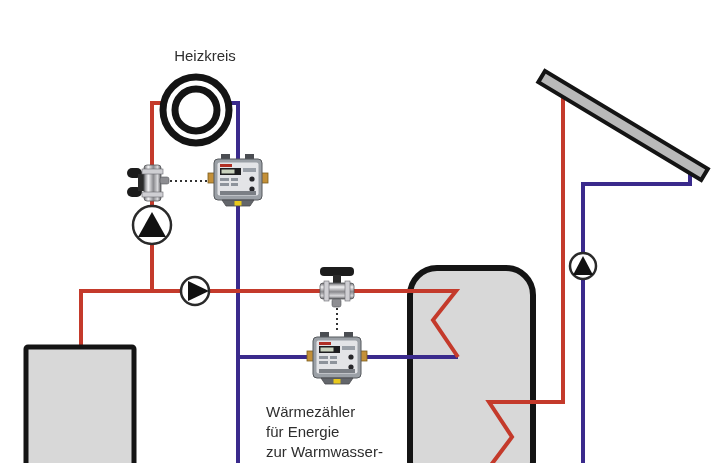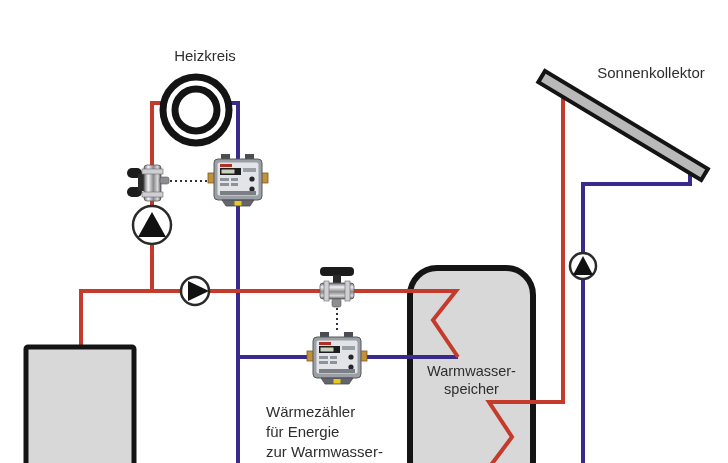--- a/index.html
+++ b/index.html
@@ -118,20 +118,17 @@
       <circle cx="195" cy="255" r="14" class="pump-c"></circle>
       <path d="M188,245 L188,265 L209,255 Z" class="pump-t"></path>
     </g>
     <g>
       <circle cx="583" cy="230" r="13" class="pump-c"></circle>
       <path d="M583,220 L593,239 L573,239 Z" class="pump-t"></path>
     </g>
   </svg>
 
   <div class="lbl center" id="lbl-heizkreis">Heizkreis</div>
-  <div class="lbl center" id="lbl-sonnenkollektor">Sonnenkollektor</div>
-  <div class="lbl center" id="lbl-speicher">Warmwasser-
-speicher</div>
   <div class="lbl" id="lbl-wz-ww">Wärmezähler
 für Energie
 zur Warmwasser-
 bereitung</div>
 </div>
 
 </body></html>

